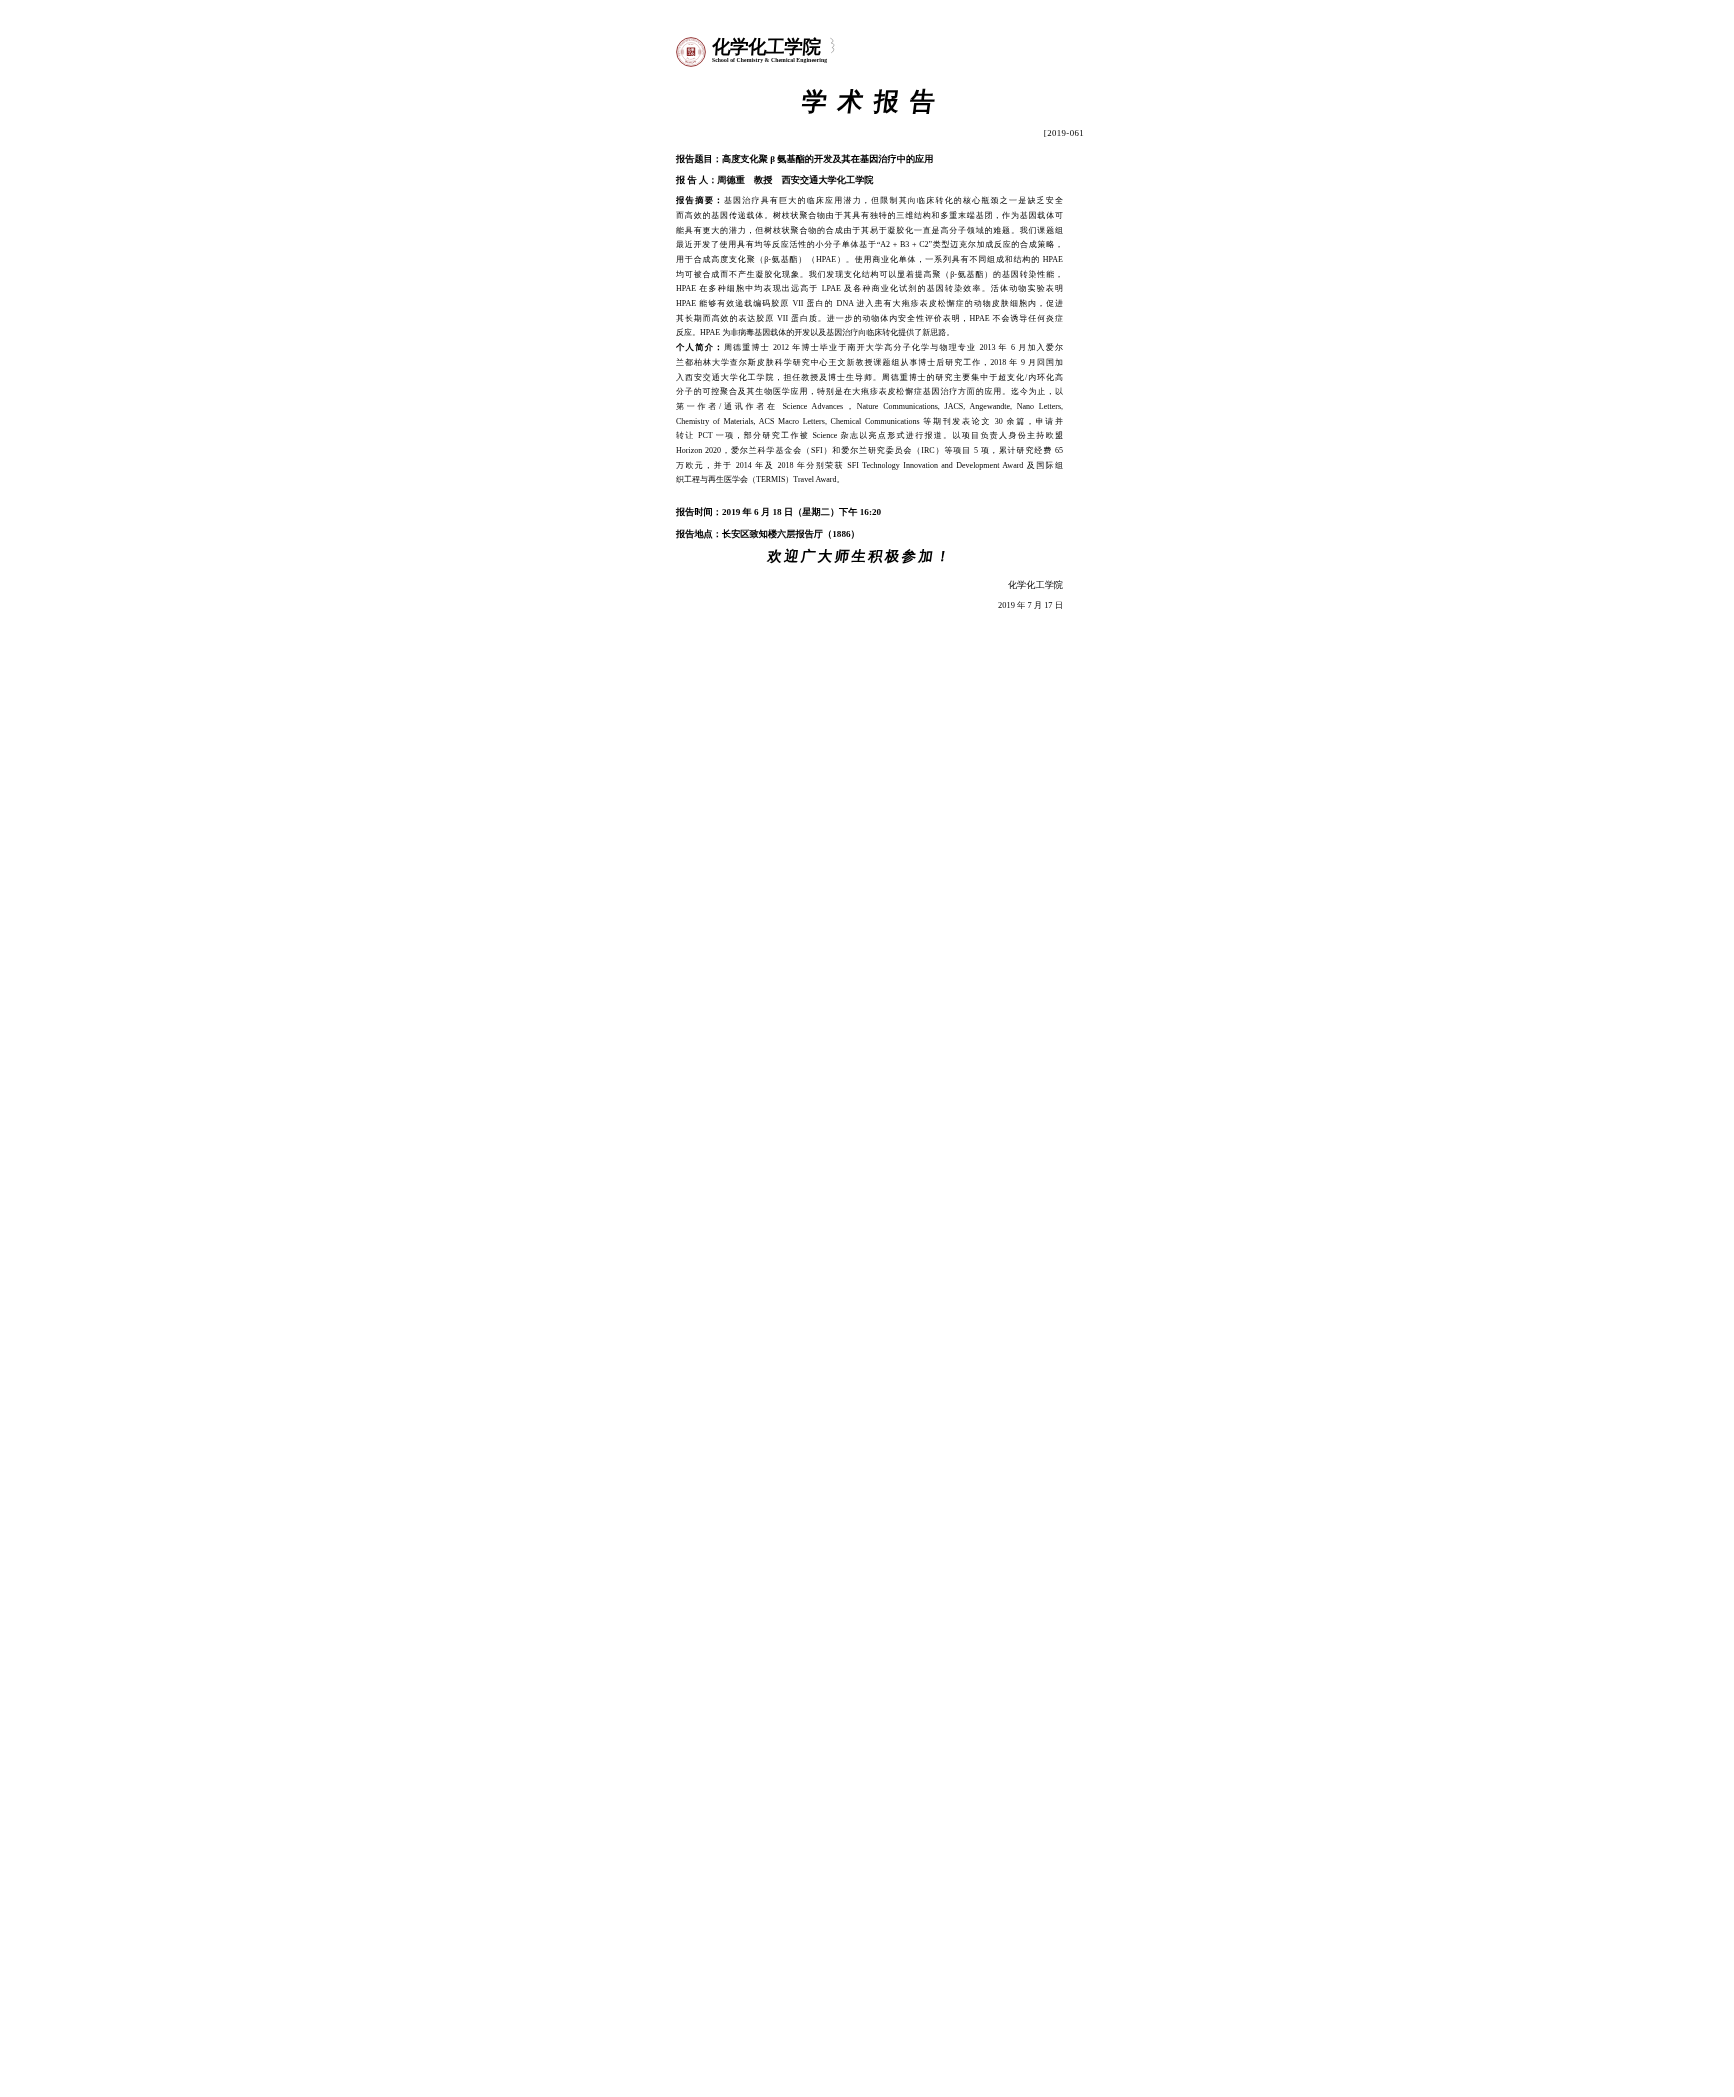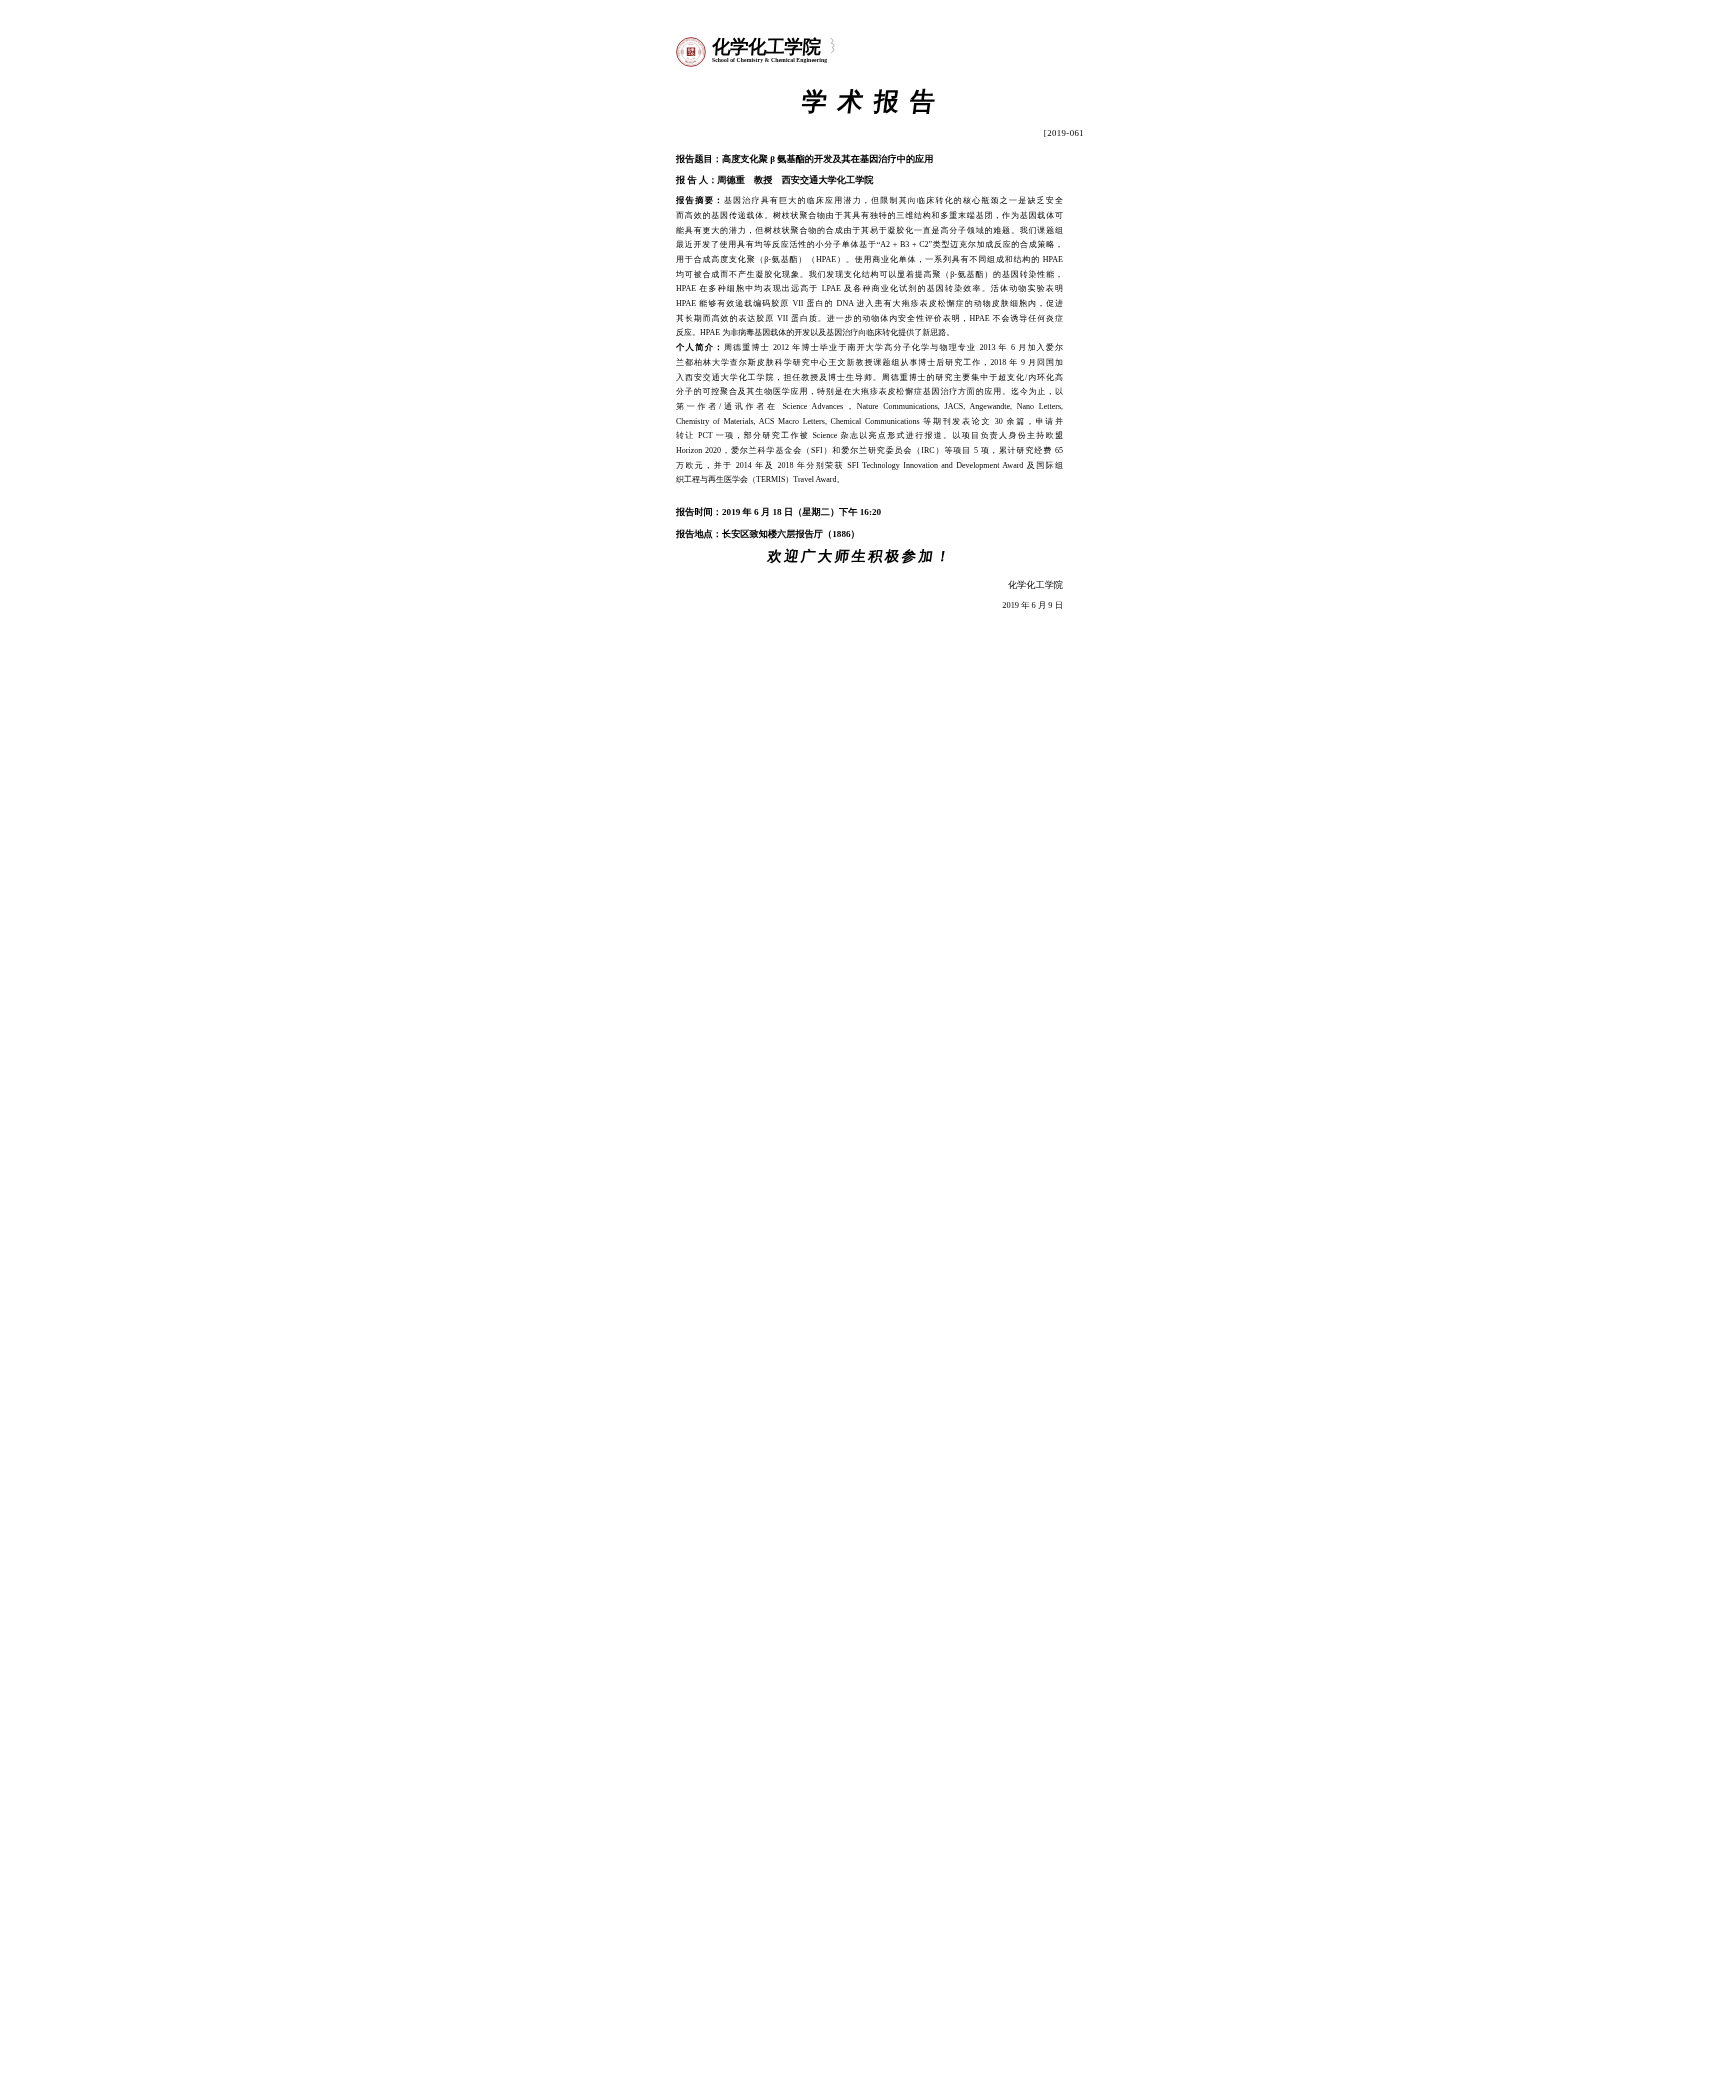--- a/index.html
+++ b/index.html
@@ -205,16 +205,16 @@
           <div class="pline pline-end"><span>织工程与再生医学会（TERMIS）Travel Award。</span></div>
         </div>
     </div>
 
     <div class="head-line time-line"><span>报告时间：</span><span>2019 年 6 月 18 日（星期二）下午 16:20</span></div>
     <div class="head-line venue-line"><span>报告地点：</span><span>长安区致知楼六层报告厅（1886）</span></div>
   </div>
 
   <div class="welcome">欢迎广大师生积极参加！</div>
   <div class="org-line">化学化工学院</div>
-  <div class="date-line">2019 年 6 月 9 日</div>
+  <div class="date-line">2019 年 7 月 17 日</div>
 
 </div>
 
 
 </body></html>

